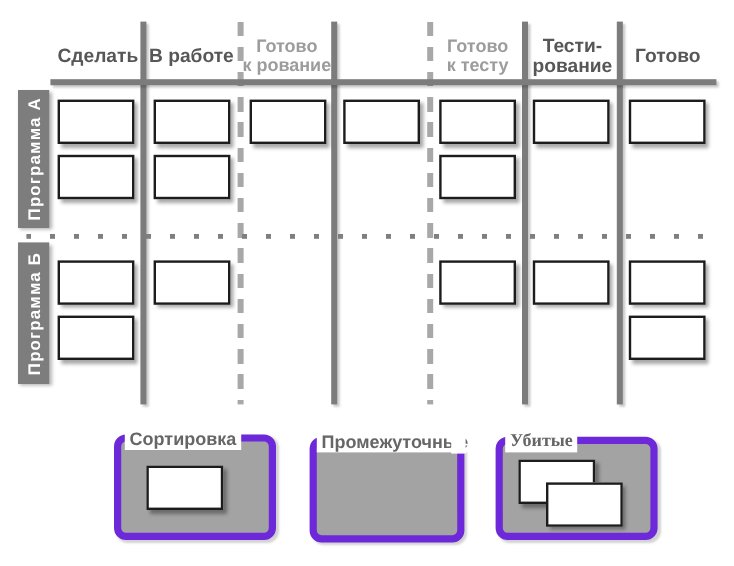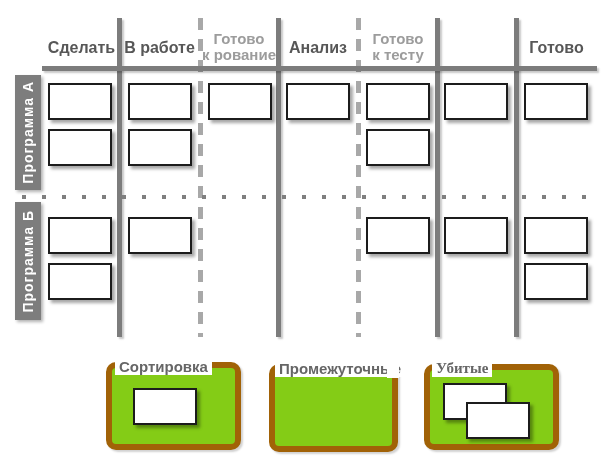--- a/index.html
+++ b/index.html
@@ -66,24 +66,23 @@
   
   .card {
     position:absolute; width:64px; height:37px; box-sizing:border-box;
     background:#ffffff; border:2px solid #1c1c1c;
     box-shadow:3px 3px 3px rgba(0,0,0,0.35);
   }
 
   
   .tray {
     position:absolute; box-sizing:border-box;
-    border:6px solid #a16207; border-radius:10px;
+    border:6px solid #6d28d9; border-radius:10px;
     box-shadow:2px 2px 2px rgba(0,0,0,0.18);
-    background:#84cc16;
-    margin-left:11px;
+    background:#a3a3a3;
   }
   .tray-label {
     position:absolute; top:-10px; background:#ffffff; padding:0 4px;
     font-weight:bold; font-size:15px; color:#666666; white-space:nowrap;
     line-height:17px;
   }
   #tray-sorting      { left:95px;  top:362px; width:135px; height:88px; }
   #tray-intermediate { left:258px; top:364px; width:129px; height:88px; }
   #tray-killed       { left:413px; top:364px; width:135px; height:86px;font-family:Liberation Serif, serif; }
   #tray-sorting .tray-label      { left:3px; }
@@ -102,26 +101,27 @@
   <div class="col-header" id="h1">
     <span>В работе</span>
   </div>
   <div class="col-header" id="h0">
     <span>Сделать</span>
   </div>
   <div class="col-header light" id="h2">
     <span>Готово</span>
       <span>к рование</span>
   </div>
-  <div class="col-header" id="h3">
-    <span>Анализ</span>
-  </div>
   <div class="col-header light" id="h4">
     <span>Готово</span>
       <span>к тесту</span>
+  </div>
+  <div class="col-header" id="h5">
+    <span>Тести-</span>
+      <span>рование</span>
   </div>
   <div class="col-header" id="h6">
     <span>Готово</span>
   </div>
 
   <div class="vline" id="v1"></div>
   <div class="vline dashed" id="v2"></div>
   <div class="vline" id="v3"></div>
   <div class="vline dashed" id="v4"></div>
   <div class="vline" id="v5"></div>

